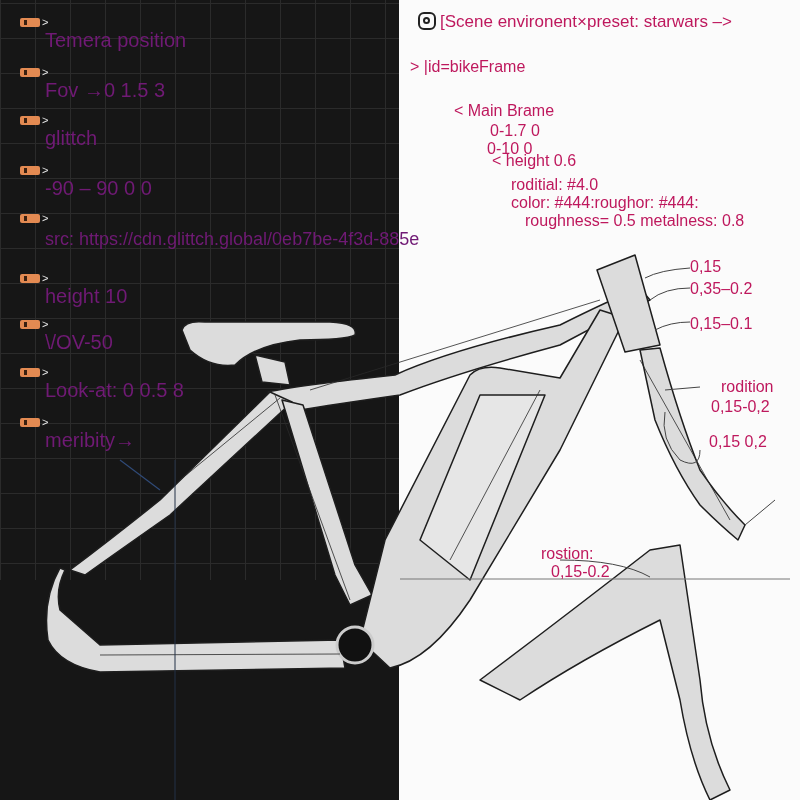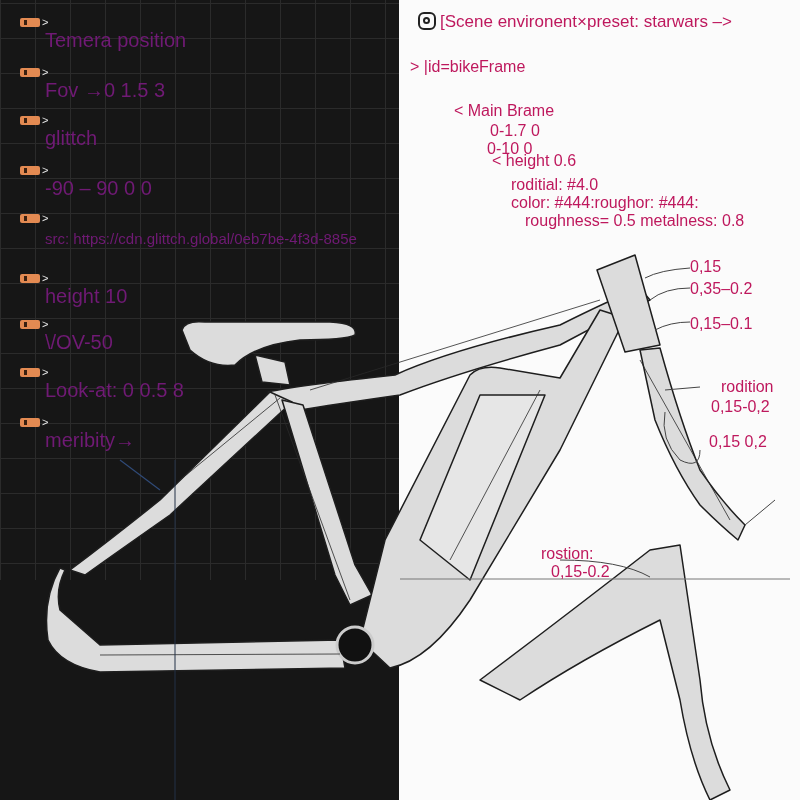--- a/index.html
+++ b/index.html
@@ -11,21 +11,21 @@
       linear-gradient(to bottom, #2b2b2b 1px, transparent 1px);
     background-size:35px 35px; background-position:0 3px; }
   .right-pane { position:absolute; left:399px; top:0; width:401px; height:800px; background:#fbfbfb; }
   .inspector { position:absolute; left:10px; top:0; width:390px; }
   .prop { position:absolute; left:10px; }
   .tag { display:flex; align-items:center; gap:2px; height:12px; }
   .tag-body { width:20px; height:9px; background:#e38a52; border-radius:2px; position:relative; }
   .tag-body::after { content:""; position:absolute; left:4px; top:2px; width:3px; height:5px; background:#3a2010; }
   .tag-chev { color:#e8e8e8; font-size:11px; line-height:10px; }
   .prop-text { color:#701a75; font-size:20px; line-height:24px; white-space:nowrap;margin-left:25px; }
-  .prop-text.small { font-size:15px; line-height:18px;text-align:center; }
+  .prop-text.small { font-size:18px; line-height:18px;text-align:center; }
   .rtext { position:absolute; color:#be185d; white-space:nowrap; font-size:16px; line-height:18px; }
   .svg-layer { position:absolute; left:0; top:0; width:800px; height:800px; pointer-events:none; }
   .icon-scene { display:inline-block; width:18px; height:18px; border:2.5px solid #222; border-radius:6px; position:relative; box-sizing:border-box; vertical-align:-3px; margin-right:4px; }
   .icon-scene::after { content:""; position:absolute; left:3px; top:3px; width:7px; height:7px; border:2px solid #222; border-radius:50%; box-sizing:border-box; }
 </style>
 </head>
 <body>
 
 <div class="left-pane">
   <div class="grid"></div>

